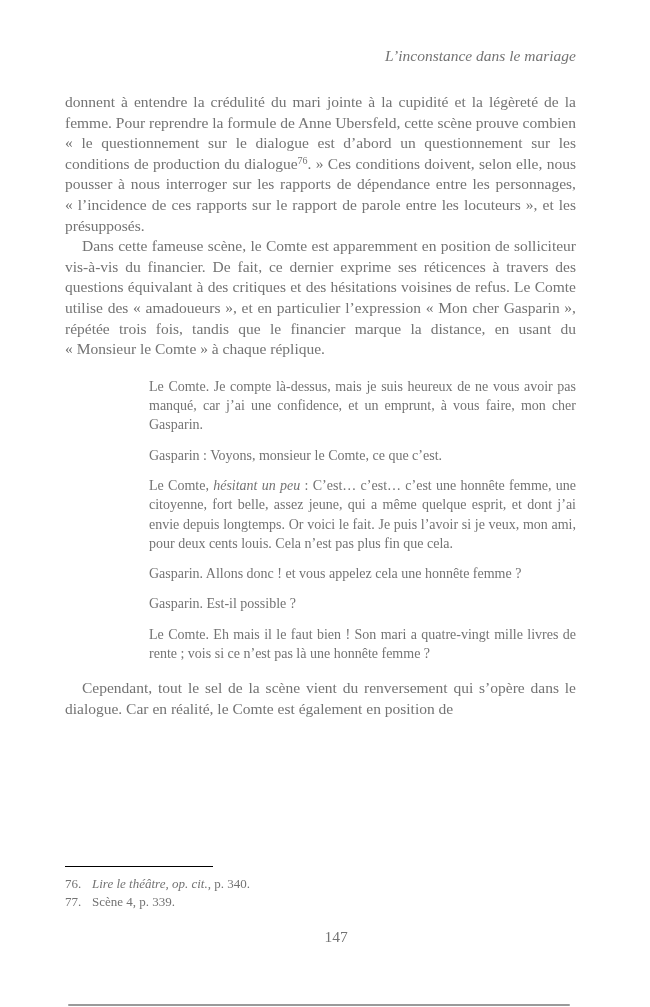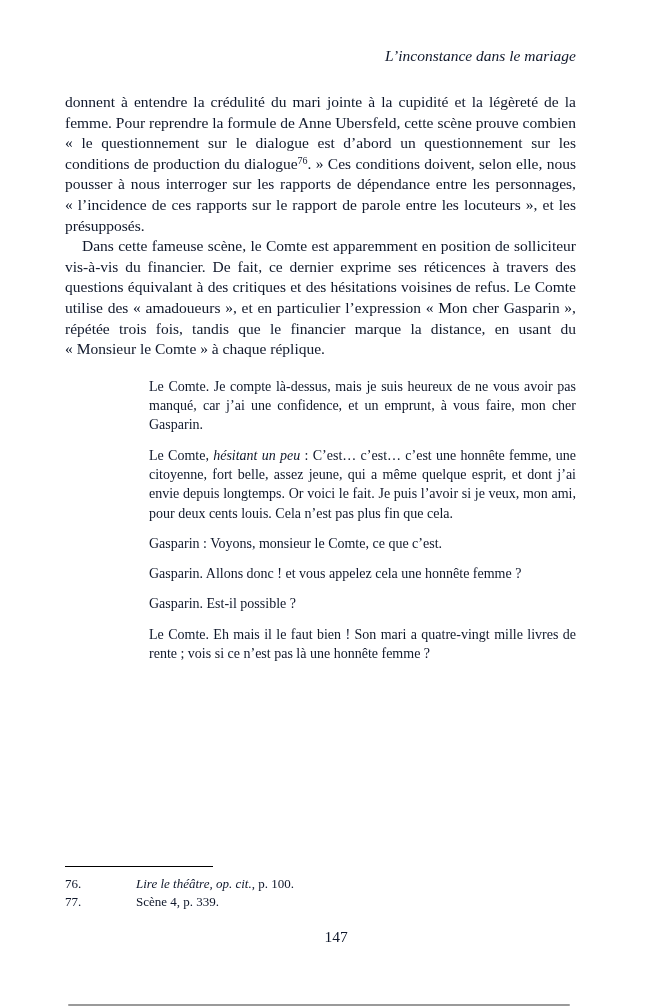--- a/index.html
+++ b/index.html
@@ -8,21 +8,21 @@
     background: #ffffff;
   }
   .page {
     position: relative;
     width: 640px;
     height: 1007px;
     background: #ffffff;
     box-sizing: border-box;
     padding: 46px 64px 0 65px;
     font-family: "Liberation Serif", "DejaVu Serif", serif;
-    color: #0f172a;
+    color: #737373;
     overflow: hidden;
   }
   .running-head {
     text-align: right;
     font-style: italic;
     font-size: 15.5px;
     line-height: 20px;
     margin-bottom: 26px;
   }
   .para {
@@ -57,21 +57,21 @@
     right: 64px;
     top: 866px;
     font-size: 13px;
     line-height: 17.5px;
   }
   .fn-rule {
     width: 148px;
     border-top: 1px solid #000;
     margin-bottom: 8px;
   }
-  .fn { display: flex; gap: 44px; }
+  .fn { display: flex; }
   .fn-num { width: 27px; flex-shrink: 0; }
   .fn-text { flex: 1; }
   .page-number {
     position: absolute;
     left: 0;
     right: 0;
     top: 928px;
     text-align: center;
     font-size: 15.5px;
     padding-left: 32px;
@@ -96,35 +96,36 @@
   </div>
 
   <div>
 
     <p class="para"><span>donnent à entendre la crédulité du mari jointe à la cupidité et la légèreté de la femme. Pour reprendre la formule de Anne Ubersfeld, cette scène prouve combien «&nbsp;le questionnement sur le dialogue est d’abord un questionnement sur les conditions de production du dialogue</span><sup class="fnref">76</sup><span>.&nbsp;» Ces conditions doivent, selon elle, nous pousser à nous interroger sur les rapports de dépendance entre les personnages, «&nbsp;l’incidence de ces rapports sur le rapport de parole entre les locuteurs&nbsp;», et les présupposés.</span></p>
 
     <p class="para indent">Dans cette fameuse scène, le Comte est apparemment en position de solliciteur vis-à-vis du financier. De fait, ce dernier exprime ses réticences à travers des questions équivalant à des critiques et des hésitations voisines de refus. Le Comte utilise des «&nbsp;amadoueurs&nbsp;», et en particulier l’expression «&nbsp;Mon cher Gasparin&nbsp;», répétée trois fois, tandis que le financier marque la distance, en usant du «&nbsp;Monsieur le Comte&nbsp;» à chaque réplique.</p>
 
     <blockquote class="quote">
       <p class="qpara">Le Comte. Je compte là-dessus, mais je suis heureux de ne vous avoir pas manqué, car j’ai une confidence, et un emprunt, à vous faire, mon cher Gasparin.</p>
+      <p class="qpara">Gasparin&nbsp;: Voyons, monsieur le Comte, ce que c’est.</p>
       <p class="qpara"><span>Le Comte, </span><span class="italic">hésitant un peu</span><span>&nbsp;: C’est… c’est… c’est une honnête femme, une citoyenne, fort belle, assez jeune, qui a même quelque esprit, et dont j’ai envie depuis longtemps. Or voici le fait. Je puis l’avoir si je veux, mon ami, pour deux cents louis. Cela n’est pas plus fin que cela.</span></p>
-      <p class="qpara">Gasparin&nbsp;: Voyons, monsieur le Comte, ce que c’est.</p>
       <p class="qpara">Gasparin. Allons donc&nbsp;! et vous appelez cela une honnête femme&nbsp;?</p>
       <p class="qpara">Gasparin. Est-il possible&nbsp;?</p>
       <p class="qpara">Le Comte. Eh mais il le faut bien&nbsp;! Son mari a quatre-vingt mille livres de rente&nbsp;; vois si ce n’est pas là une honnête femme&nbsp;?</p>
     </blockquote>
 
+    <p class="para indent">Cependant, tout le sel de la scène vient du renversement qui s’opère dans le dialogue. Car en réalité, le Comte est également en position de</p>
 
   </div>
 
   <div class="footnotes">
     <div class="fn-rule"></div>
     <div class="fn">
       <span class="fn-num">76.</span>
-      <span class="fn-text"><span class="italic">Lire le théâtre, op. cit.</span><span>, p. 100.</span></span>
+      <span class="fn-text"><span class="italic">Lire le théâtre, op. cit.</span><span>, p. 340.</span></span>
     </div>
     <div class="fn">
       <span class="fn-num">77.</span>
       <span class="fn-text">Scène 4, p. 339.</span>
     </div>
   </div>
 
   <div class="page-number">147</div>
 
   <div class="page-edge"></div>

